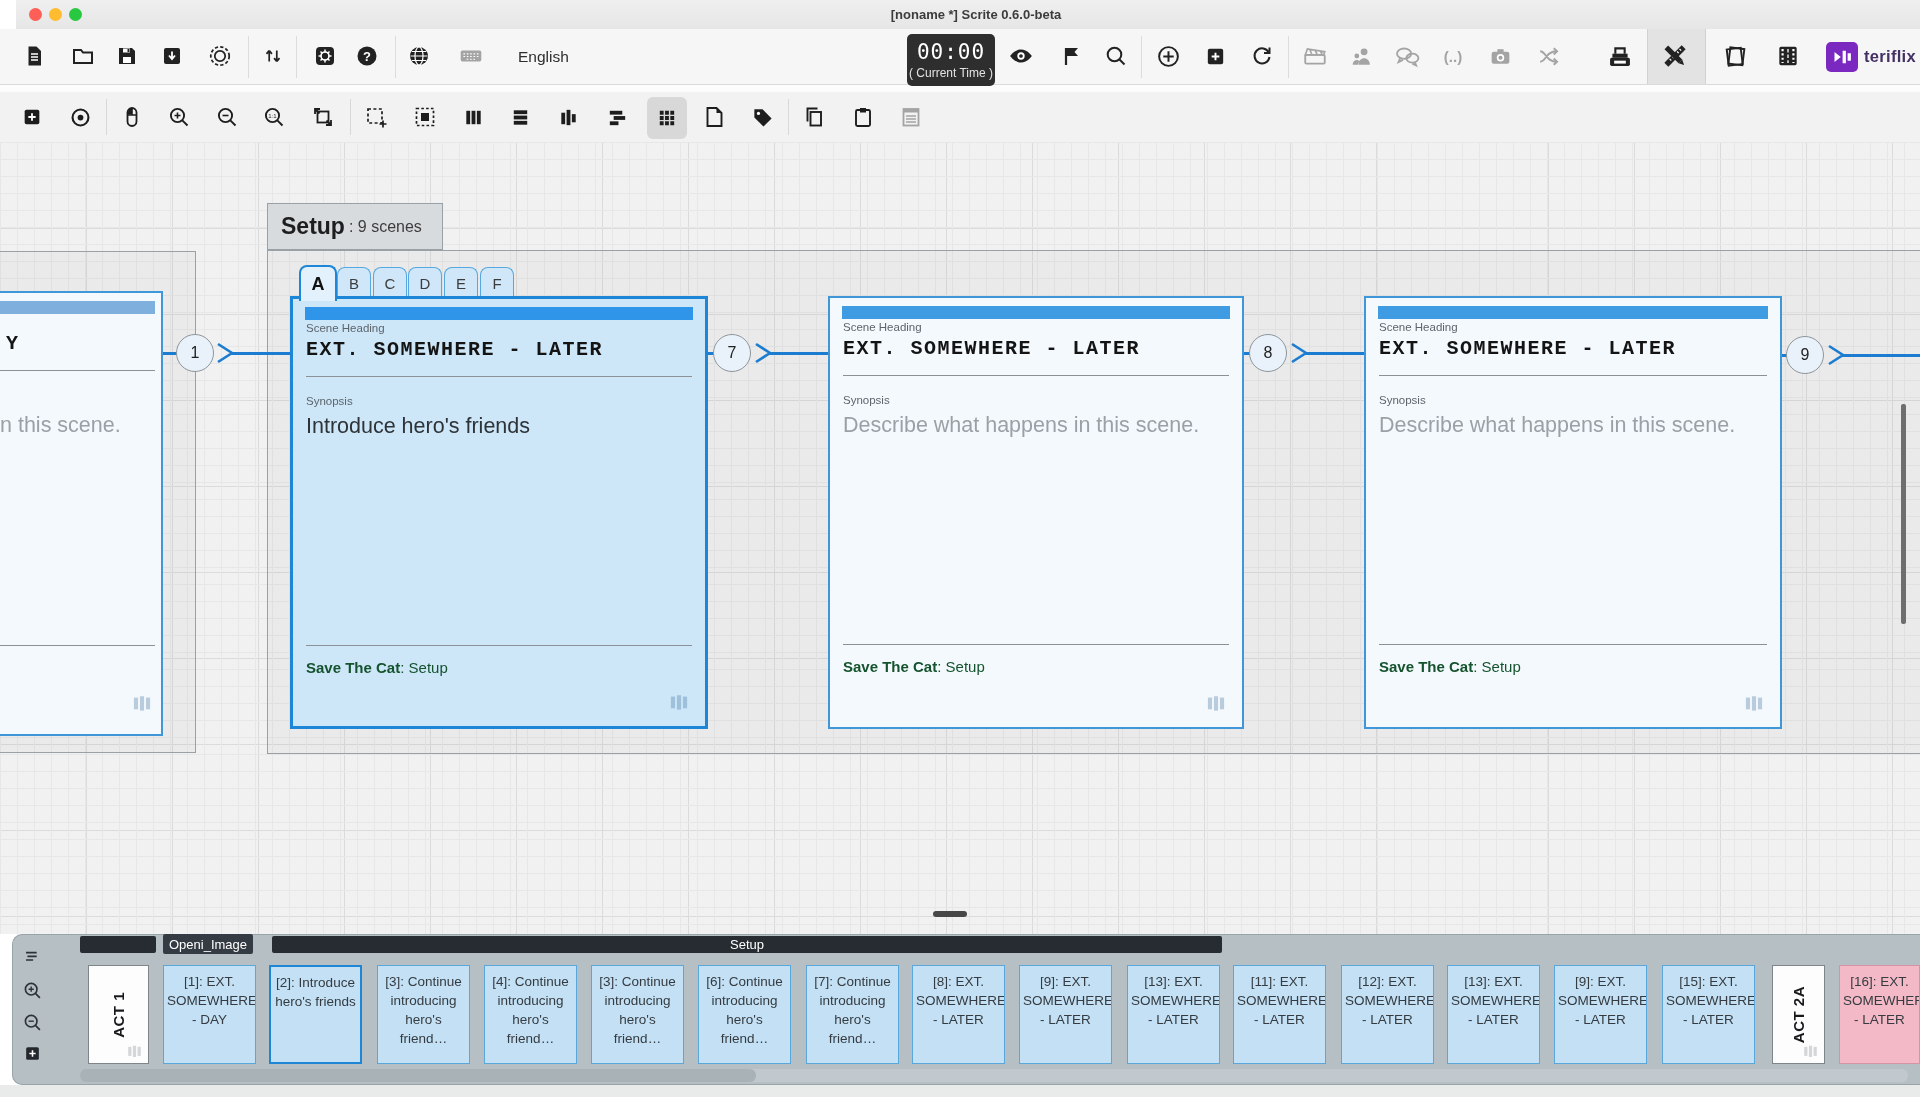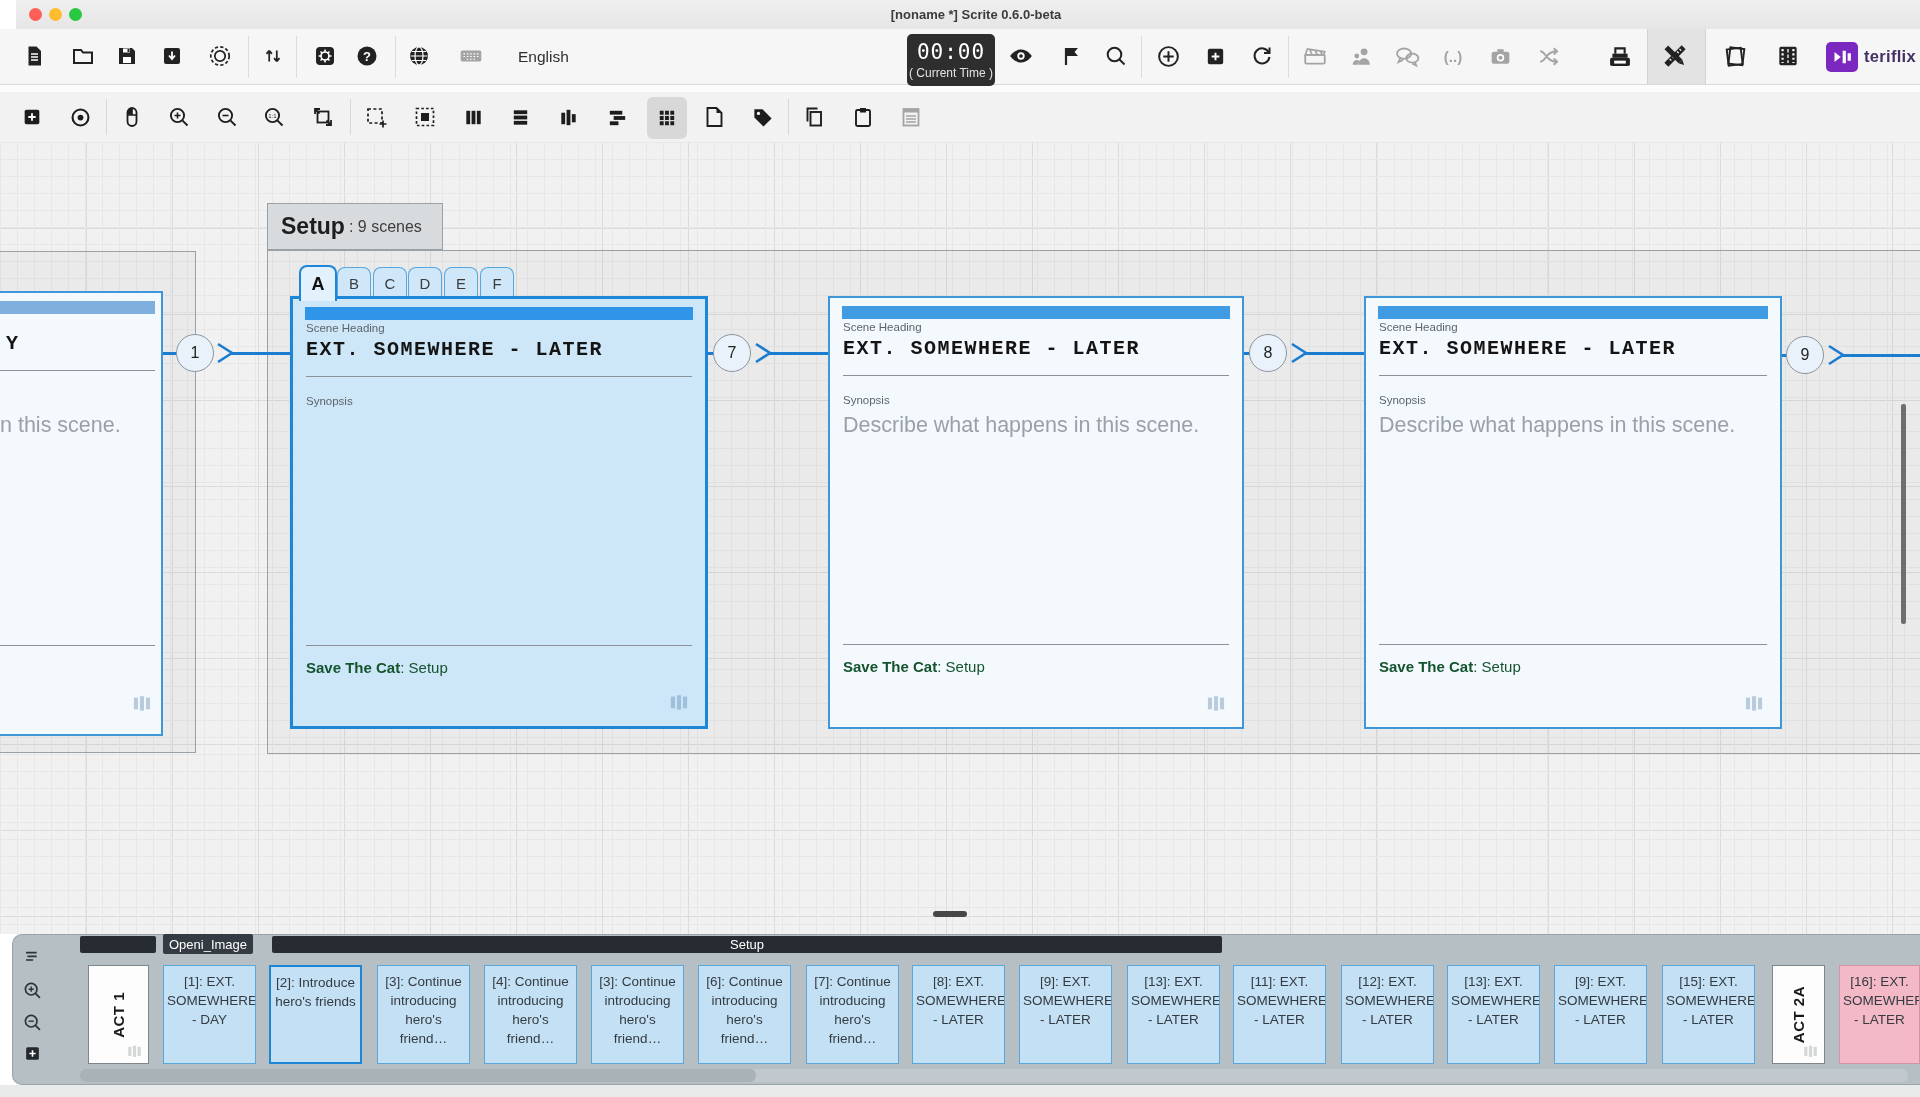--- a/index.html
+++ b/index.html
@@ -582,20 +582,21 @@
       <use href="#i-sgrid"></use>
     </svg>
 </div>
 
 <div class="scard sel" style="left:290px;top:296px;width:418px;height:433px">
   <div class="accent"></div>
   <div class="flabel" style="top:23px">Scene Heading</div>
   <div class="sheading">EXT. SOMEWHERE - LATER</div>
   <div class="hr" style="top:77px"></div>
   <div class="flabel" style="top:96px">Synopsis</div>
+  <div class="ssyn">Introduce hero's friends</div>
   <div class="hr" style="top:346px"></div>
   <div class="sfoot"><b>Save The Cat</b><span>: Setup</span></div>
   <svg class="gic" viewBox="0 0 24 20">
       <use href="#i-sgrid"></use>
     </svg>
 </div>
 
 <div class="scard" style="left:828px;top:296px;width:416px;height:433px">
   <div class="accent"></div>
   <div class="flabel" style="top:23px">Scene Heading</div>

